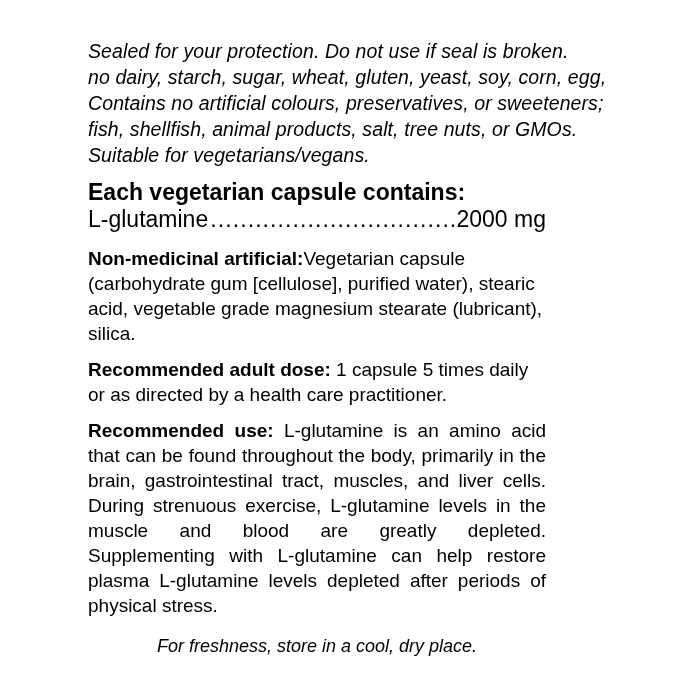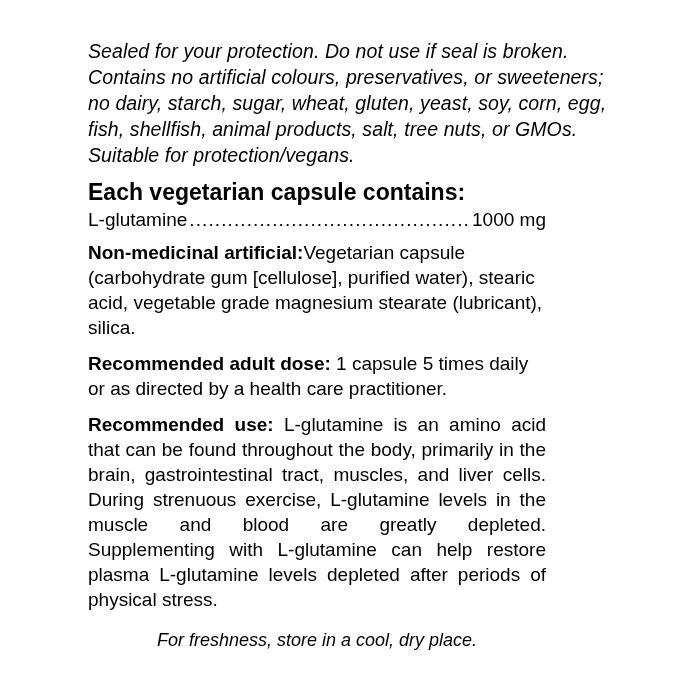--- a/index.html
+++ b/index.html
@@ -43,23 +43,23 @@
   .bold {
     font-weight: bold;
   }
   .heading {
     font-weight: bold;
     font-size: 23px;
     line-height: 25px;
     margin: 0 0 2px 0;
   }
   .amount-row {
-    font-size: 19px;
+    font-size: 23px;
     line-height: 25px;
-    margin: 0 0 8px 0;
+    margin: 0 0 14px 0;
     display: flex;
     align-items: baseline;
     white-space: nowrap;
   }
   .amount-row .nm {
     flex: 0 0 auto;
   }
   .amount-row .dots {
     flex: 1 1 auto;
     overflow: hidden;
@@ -78,32 +78,32 @@
     margin: 16px 0 0 0;
   }
 </style>
 </head>
 <body>
 
 <div class="label">
 
   <div class="seal-block">
     <span class="ln">Sealed for your protection. Do not use if seal is broken.</span>
+    <span class="ln">no dairy, starch, sugar, wheat, gluten, yeast, soy, corn, egg,</span>
     <span class="ln">Contains no artificial colours, preservatives, or sweeteners;</span>
-    <span class="ln">no dairy, starch, sugar, wheat, gluten, yeast, soy, corn, egg,</span>
     <span class="ln">fish, shellfish, animal products, salt, tree nuts, or GMOs.</span>
-    <span class="ln">Suitable for protection/vegans.</span>
+    <span class="ln">Suitable for vegetarians/vegans.</span>
   </div>
 
   <div class="heading">Each vegetarian capsule contains:</div>
 
   <div class="amount-row">
     <span class="nm">L-glutamine</span>
     <span class="dots">................................................................</span>
-    <span class="val">1000 mg</span>
+    <span class="val">2000 mg</span>
   </div>
 
   <p class="para"><span class="bold">Non-medicinal artificial:</span><span>Vegetarian capsule (carbohydrate gum [cellulose], purified water), stearic acid, vegetable grade magnesium stearate (lubricant), silica.</span></p>
 
   <p class="para"><span class="bold">Recommended adult dose:</span><span> 1 capsule 5 times daily or as directed by a health care practitioner.</span></p>
 
   <p class="para justified"><span class="bold">Recommended use:</span><span> L-glutamine is an amino acid that can be found throughout the body, primarily in the brain, gastrointestinal tract, muscles, and liver cells. During strenuous exercise, L-glutamine levels in the muscle and blood are greatly depleted. Supplementing with L-glutamine can help restore plasma L-glutamine levels depleted after periods of physical stress.</span></p>
 
 
   <div class="freshness">For freshness, store in a cool, dry place.</div>

